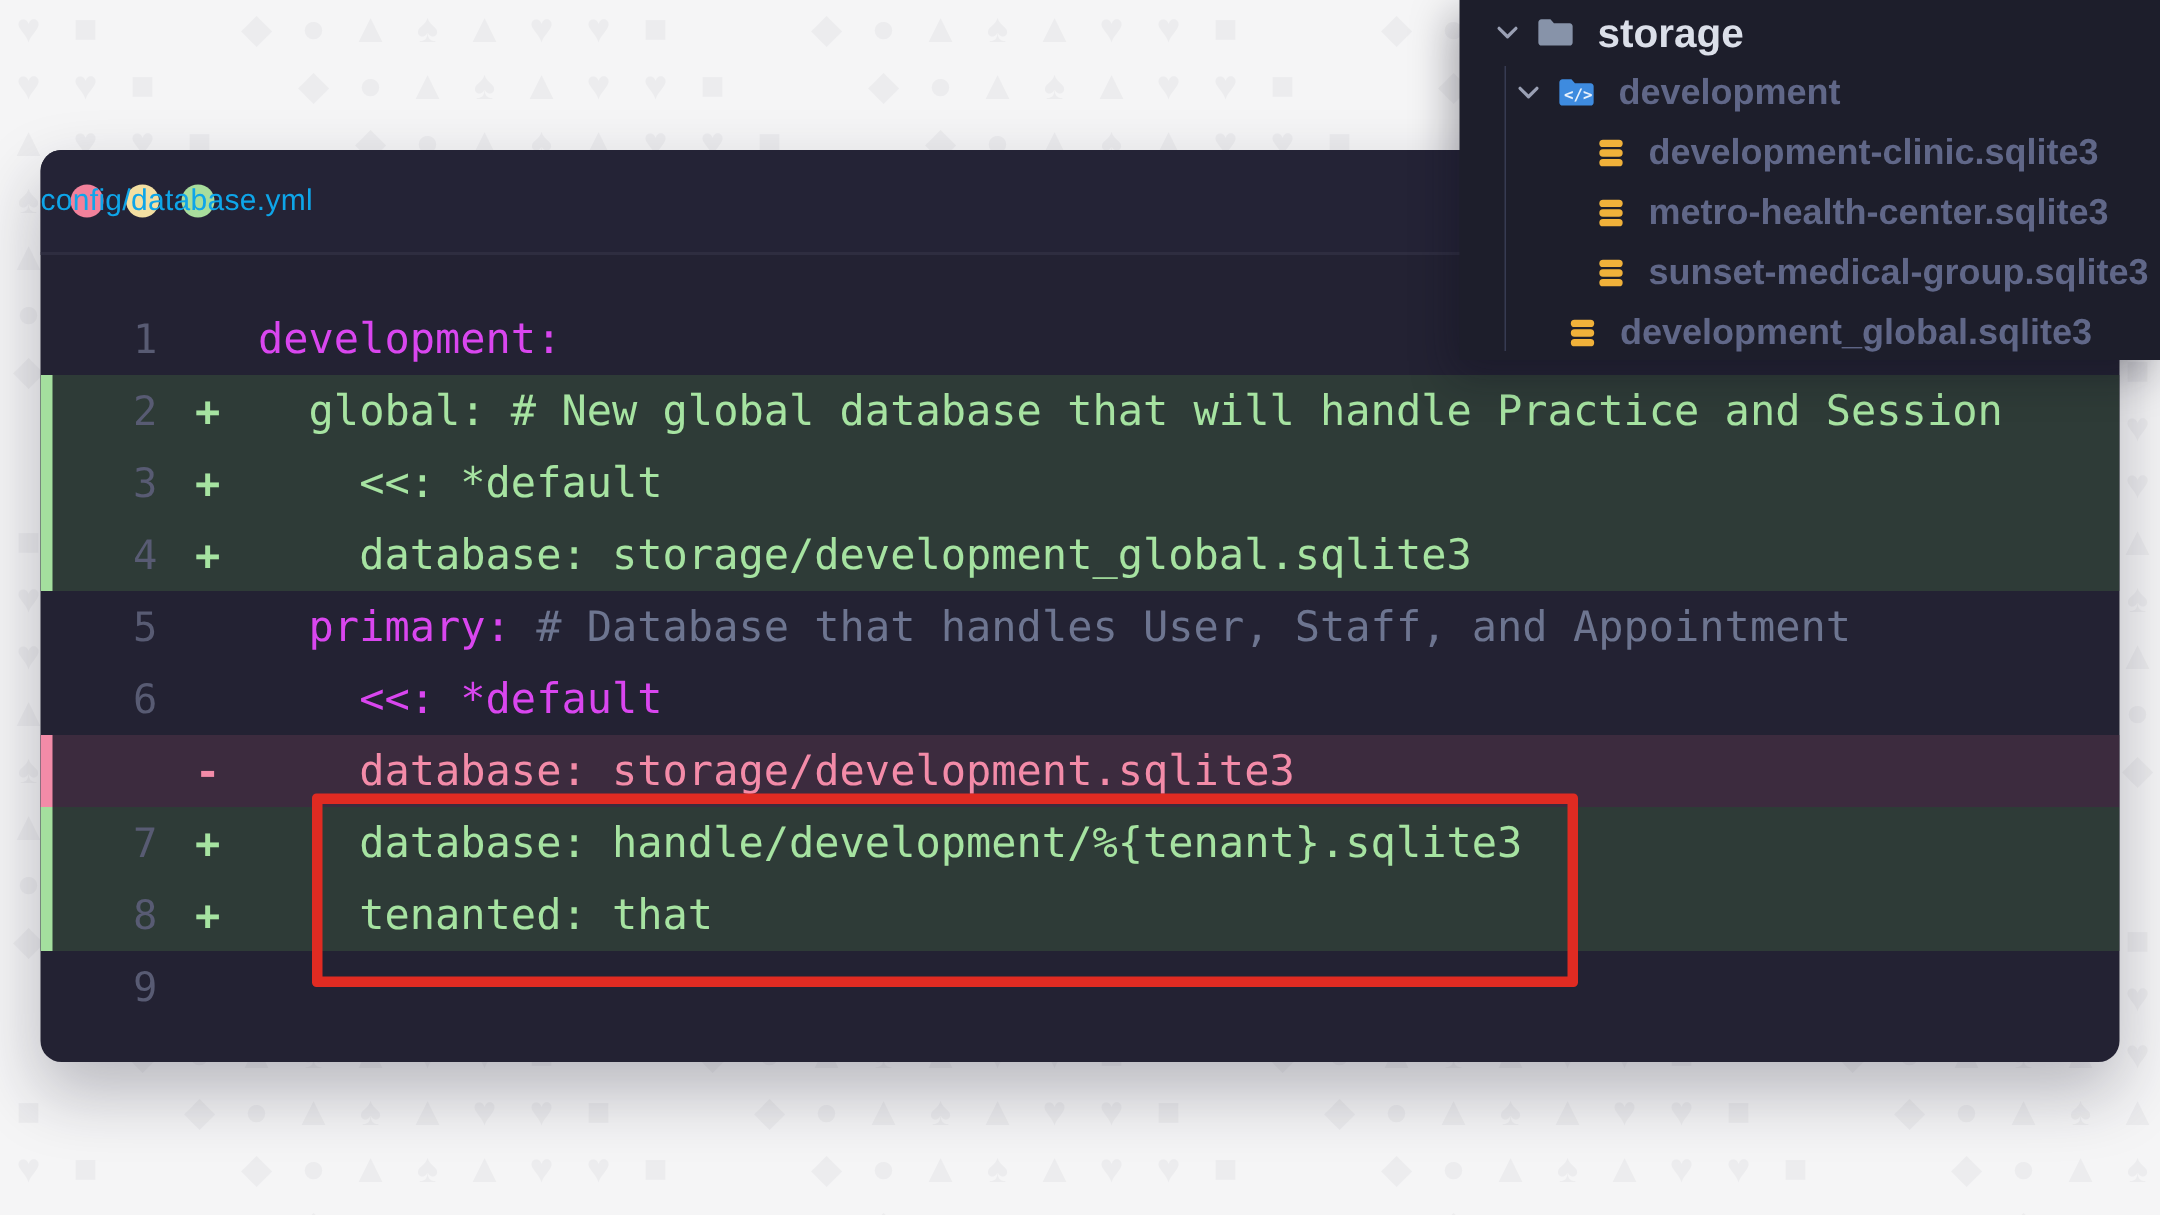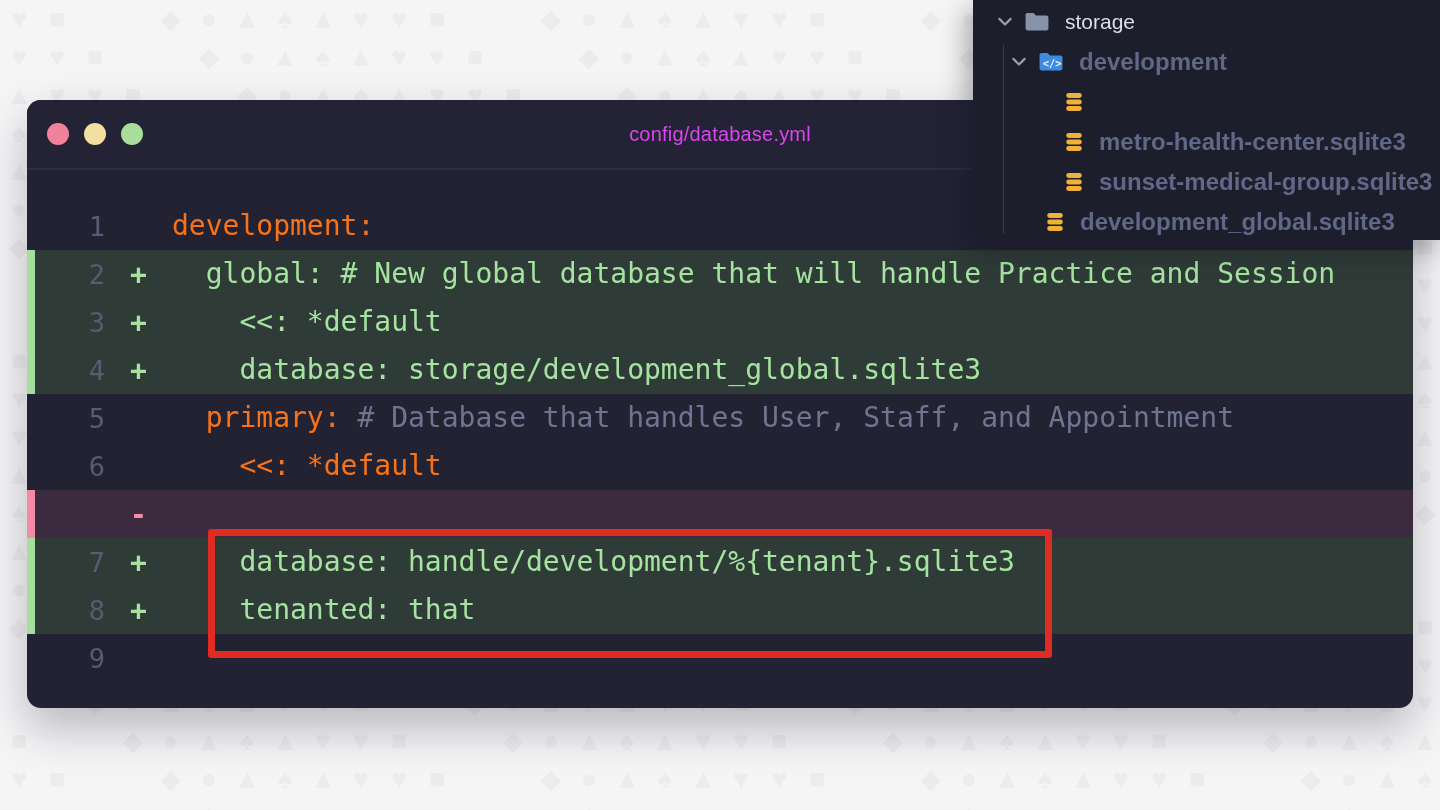--- a/index.html
+++ b/index.html
@@ -26,22 +26,22 @@
     background:#232233;border-radius:14px;overflow:hidden;z-index:1;
     box-shadow:0 20px 45px rgba(25,25,45,.28);
   }
   .titlebar{
     height:68px;background:#242336;border-bottom:2px solid #2e2d40;
     display:flex;align-items:center;position:relative;
   }
   .traffic{display:flex;gap:15px;padding-left:20px;}
   .light{width:22px;height:22px;border-radius:50%;}
   .window-title{
-    position:absolute;left:0;right:0;text-align:center;
-    font-size:20px;color:#d946ef;letter-spacing:.2px;
+    position:absolute;left:0;right:0;text-align:left;
+    font-size:20px;color:#0ea5e9;letter-spacing:.2px;
   }
 
   
   .code-area{padding-top:32px;position:relative;}
   .row{display:flex;height:48px;align-items:center;border-left:8px solid transparent;}
   .row.kind-added{background:#2e3b37;border-left-color:#a4df9e;}
   .row.kind-removed{background:#3c2b3e;border-left-color:#f38ba8;}
   .ln{
     width:70px;flex:0 0 70px;text-align:right;
     font-family:"DejaVu Sans Mono", monospace;font-size:27px;color:#585b73;
@@ -49,21 +49,21 @@
   .mk{
     width:67px;flex:0 0 67px;text-align:center;
     font-family:"DejaVu Sans Mono", monospace;font-size:28px;font-weight:bold;
   }
   .mk-add{color:#a6e3a1;}
   .mk-rem{color:#f38ba8;}
   .code{
     margin:0;font-family:"DejaVu Sans Mono", monospace;
     font-size:28px;line-height:48px;white-space:pre;
   }
-  .s-code{color:#f97316;}
+  .s-code{color:#d946ef;}
   .s-comment{color:#6d7590;}
   .s-added{color:#a6e3a1;}
   .s-removed{color:#f38ba8;}
 
   
   .annotation-box{
     position:absolute;left:181px;top:429px;width:830px;height:115px;
     border:7px solid #e02b22;border-radius:3px;z-index:5;pointer-events:none;
   }
 
@@ -80,21 +80,21 @@
   .ind0{padding-left:22px;}
   .ind1{padding-left:36px;}
   .ind1-f{padding-left:71px;text-align:center;}
   .ind2-f{padding-left:90px;}
   .chev{width:20px;height:20px;flex:0 0 20px;margin-right:8px;display:inline-flex;}
   .chev svg{width:20px;height:20px;}
   .ticon{display:inline-flex;margin-right:14px;}
   .ticon.folder svg{width:28px;height:28px;}
   .ticon.db svg{width:22px;height:22px;}
   .tree-label{font-size:24px;font-weight:600;color:#606788;white-space:nowrap;}
-  .tree-label.emph{color:#dbdfe9;font-weight:400;font-size:21px;}
+  .tree-label.emph{color:#dbdfe9;font-weight:700;font-size:27px;}
 </style>
 </head>
 <body>
 
 <div class="bg-pattern">
     <div class="prow"><span class="pcell">♥</span><span class="pcell">■</span><span class="pcell"></span><span class="pcell"></span><span class="pcell">◆</span><span class="pcell">●</span><span class="pcell">▲</span><span class="pcell">♠</span><span class="pcell">▲</span><span class="pcell">♥</span><span class="pcell">♥</span><span class="pcell">■</span><span class="pcell"></span><span class="pcell"></span><span class="pcell">◆</span><span class="pcell">●</span><span class="pcell">▲</span><span class="pcell">♠</span><span class="pcell">▲</span><span class="pcell">♥</span><span class="pcell">♥</span><span class="pcell">■</span><span class="pcell"></span><span class="pcell"></span><span class="pcell">◆</span><span class="pcell">●</span><span class="pcell">▲</span><span class="pcell">♠</span><span class="pcell">▲</span><span class="pcell">♥</span><span class="pcell">♥</span><span class="pcell">■</span><span class="pcell"></span><span class="pcell"></span><span class="pcell">◆</span><span class="pcell">●</span><span class="pcell">▲</span><span class="pcell">♠</span></div>
     <div class="prow"><span class="pcell">♥</span><span class="pcell">♥</span><span class="pcell">■</span><span class="pcell"></span><span class="pcell"></span><span class="pcell">◆</span><span class="pcell">●</span><span class="pcell">▲</span><span class="pcell">♠</span><span class="pcell">▲</span><span class="pcell">♥</span><span class="pcell">♥</span><span class="pcell">■</span><span class="pcell"></span><span class="pcell"></span><span class="pcell">◆</span><span class="pcell">●</span><span class="pcell">▲</span><span class="pcell">♠</span><span class="pcell">▲</span><span class="pcell">♥</span><span class="pcell">♥</span><span class="pcell">■</span><span class="pcell"></span><span class="pcell"></span><span class="pcell">◆</span><span class="pcell">●</span><span class="pcell">▲</span><span class="pcell">♠</span><span class="pcell">▲</span><span class="pcell">♥</span><span class="pcell">♥</span><span class="pcell">■</span><span class="pcell"></span><span class="pcell"></span><span class="pcell">◆</span><span class="pcell">●</span><span class="pcell">▲</span></div>
     <div class="prow"><span class="pcell">▲</span><span class="pcell">♥</span><span class="pcell">♥</span><span class="pcell">■</span><span class="pcell"></span><span class="pcell"></span><span class="pcell">◆</span><span class="pcell">●</span><span class="pcell">▲</span><span class="pcell">♠</span><span class="pcell">▲</span><span class="pcell">♥</span><span class="pcell">♥</span><span class="pcell">■</span><span class="pcell"></span><span class="pcell"></span><span class="pcell">◆</span><span class="pcell">●</span><span class="pcell">▲</span><span class="pcell">♠</span><span class="pcell">▲</span><span class="pcell">♥</span><span class="pcell">♥</span><span class="pcell">■</span><span class="pcell"></span><span class="pcell"></span><span class="pcell">◆</span><span class="pcell">●</span><span class="pcell">▲</span><span class="pcell">♠</span><span class="pcell">▲</span><span class="pcell">♥</span><span class="pcell">♥</span><span class="pcell">■</span><span class="pcell"></span><span class="pcell"></span><span class="pcell">◆</span><span class="pcell">●</span></div>
     <div class="prow"><span class="pcell">♠</span><span class="pcell">▲</span><span class="pcell">♥</span><span class="pcell">♥</span><span class="pcell">■</span><span class="pcell"></span><span class="pcell"></span><span class="pcell">◆</span><span class="pcell">●</span><span class="pcell">▲</span><span class="pcell">♠</span><span class="pcell">▲</span><span class="pcell">♥</span><span class="pcell">♥</span><span class="pcell">■</span><span class="pcell"></span><span class="pcell"></span><span class="pcell">◆</span><span class="pcell">●</span><span class="pcell">▲</span><span class="pcell">♠</span><span class="pcell">▲</span><span class="pcell">♥</span><span class="pcell">♥</span><span class="pcell">■</span><span class="pcell"></span><span class="pcell"></span><span class="pcell">◆</span><span class="pcell">●</span><span class="pcell">▲</span><span class="pcell">♠</span><span class="pcell">▲</span><span class="pcell">♥</span><span class="pcell">♥</span><span class="pcell">■</span><span class="pcell"></span><span class="pcell"></span><span class="pcell">◆</span></div>
     <div class="prow"><span class="pcell">▲</span><span class="pcell">♠</span><span class="pcell">▲</span><span class="pcell">♥</span><span class="pcell">♥</span><span class="pcell">■</span><span class="pcell"></span><span class="pcell"></span><span class="pcell">◆</span><span class="pcell">●</span><span class="pcell">▲</span><span class="pcell">♠</span><span class="pcell">▲</span><span class="pcell">♥</span><span class="pcell">♥</span><span class="pcell">■</span><span class="pcell"></span><span class="pcell"></span><span class="pcell">◆</span><span class="pcell">●</span><span class="pcell">▲</span><span class="pcell">♠</span><span class="pcell">▲</span><span class="pcell">♥</span><span class="pcell">♥</span><span class="pcell">■</span><span class="pcell"></span><span class="pcell"></span><span class="pcell">◆</span><span class="pcell">●</span><span class="pcell">▲</span><span class="pcell">♠</span><span class="pcell">▲</span><span class="pcell">♥</span><span class="pcell">♥</span><span class="pcell">■</span><span class="pcell"></span><span class="pcell"></span></div>
@@ -153,20 +153,21 @@
         <pre class="code"><span class="s-code">  primary: </span><span class="s-comment"># Database that handles User, Staff, and Appointment</span></pre>
       </div>
       <div class="row kind-context">
         <span class="ln">6</span>
         <span class="mk "></span>
         <pre class="code"><span class="s-code">    &lt;&lt;: *default</span></pre>
       </div>
       <div class="row kind-removed">
         <span class="ln"></span>
         <span class="mk mk-rem">-</span>
+        <pre class="code"><span class="s-removed">    database: storage/development.sqlite3</span></pre>
       </div>
       <div class="row kind-added">
         <span class="ln">7</span>
         <span class="mk mk-add">+</span>
         <pre class="code"><span class="s-added">    database: handle/development/%{tenant}.sqlite3</span></pre>
       </div>
       <div class="row kind-added">
         <span class="ln">8</span>
         <span class="mk mk-add">+</span>
         <pre class="code"><span class="s-added">    tenanted: that</span></pre>
@@ -213,20 +214,21 @@
       <div class="tree-row ind2-f">
         <span class="ticon db">
           <svg viewBox="0 0 24 24">
             <g fill="#f0b13a">
               <rect x="3.5" y="2.3" width="17" height="5.4" rx="2.7"></rect>
               <rect x="3.5" y="9.3" width="17" height="5.4" rx="2.7"></rect>
               <rect x="3.5" y="16.3" width="17" height="5.4" rx="2.7"></rect>
             </g>
           </svg>
         </span>
+        <span class="tree-label">development-clinic.sqlite3</span>
       </div>
       <div class="tree-row ind2-f">
         <span class="ticon db">
           <svg viewBox="0 0 24 24">
             <g fill="#f0b13a">
               <rect x="3.5" y="2.3" width="17" height="5.4" rx="2.7"></rect>
               <rect x="3.5" y="9.3" width="17" height="5.4" rx="2.7"></rect>
               <rect x="3.5" y="16.3" width="17" height="5.4" rx="2.7"></rect>
             </g>
           </svg>

